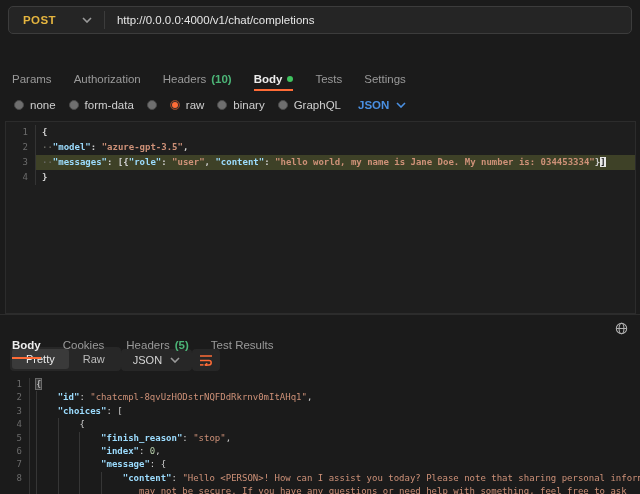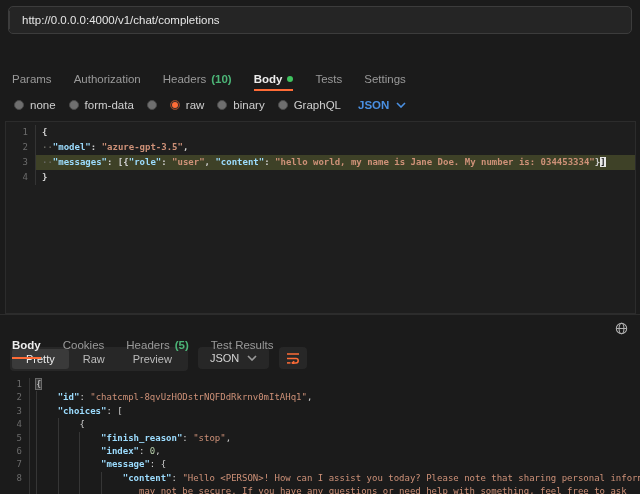--- a/index.html
+++ b/index.html
@@ -52,40 +52,46 @@
   .tk-brc { color:#d0d0d0; background:#3a3a3a; outline:1px solid #6a6a6a; }
   .tk-ind { display:inline-block; width:21.7px; border-left:1px solid #363636; height:100%; vertical-align:top; }
 
   
   .resp { border-top:1px solid #2c2c2c; }
   .resp-tabs-row { display:flex; align-items:center; padding:0 12px; height:27px; }
   .resp-tabs { display:flex; gap:22px; height:100%; font-size:11.5px; }
   .globe-btn { margin-left:auto; cursor:pointer; display:flex; align-items:center; }
   .globe-btn svg { width:13px; height:13px; stroke:#b0b0b0; fill:none; stroke-width:1.1; }
 
-  .toolbar { display:flex; align-items:flex-start; gap:10px; padding:5px 10px; height:34px; }
+  .toolbar { display:flex; align-items:flex-end; padding:5px 10px; height:34px; }
   .seg { display:flex; background:#272727; border-radius:4px; padding:2px; }
   .seg-btn { padding:4px 14px; font-size:11px; color:#bdbdbd; border-radius:3px; cursor:pointer; }
   .seg-btn.active { background:#3a3a3a; color:#ededed; }
   .tool-dd { display:flex; align-items:center; gap:8px; background:#272727; border-radius:4px;
     padding:5px 12px; font-size:11px; color:#d6d6d6; cursor:pointer; }
   .wrap-btn { background:#272727; border-radius:4px; padding:5px 7px; cursor:pointer; display:flex; align-items:center; }
   .wrap-btn svg { width:14px; height:12px; }
   .wrap-btn path, .wrap-btn line { stroke:#ff6c37; stroke-width:1.5; fill:none; }
 
   .resp-editor { height:144px; background:#1b1b1b; padding-top:2px; }
   .resp-editor .code-line { height:13.4px; line-height:13.4px; }
   .resp-editor .tk-key { font-weight:bold; }
 </style>
 </head>
 <body>
 
 <div class="app">
 
   <div class="url-bar">
+    <div class="method">
+      <span class="method-label">POST</span>
+      <svg class="chev" viewBox="0 0 10 6">
+          <polyline points="1,1 5,5 9,1"></polyline>
+        </svg>
+    </div>
     <div class="url-sep"></div>
     <div class="url-text">http://0.0.0.0:4000/v1/chat/completions</div>
   </div>
 
   <div class="tabs" id="req-tabs">
       <div class="tab">
         <span>Params</span>
       </div>
       <div class="tab">
         <span>Authorization</span>
@@ -168,21 +174,20 @@
             <ellipse cx="7" cy="7" rx="2.6" ry="5.6"></ellipse>
             <line x1="1.4" y1="7" x2="12.6" y2="7"></line>
           </svg>
       </div>
     </div>
 
     <div class="toolbar">
       <div class="seg" id="view-seg">
           <div class="seg-btn active">Pretty</div>
           <div class="seg-btn">Raw</div>
-          <div class="seg-btn">Preview</div>
         </div>
       <div class="tool-dd">
         <span>JSON</span>
         <svg class="chev" viewBox="0 0 10 6">
             <polyline points="1,1 5,5 9,1"></polyline>
           </svg>
       </div>
       <div class="wrap-btn">
         <svg viewBox="0 0 14 12">
           <line x1="1" y1="2" x2="13" y2="2"></line>

